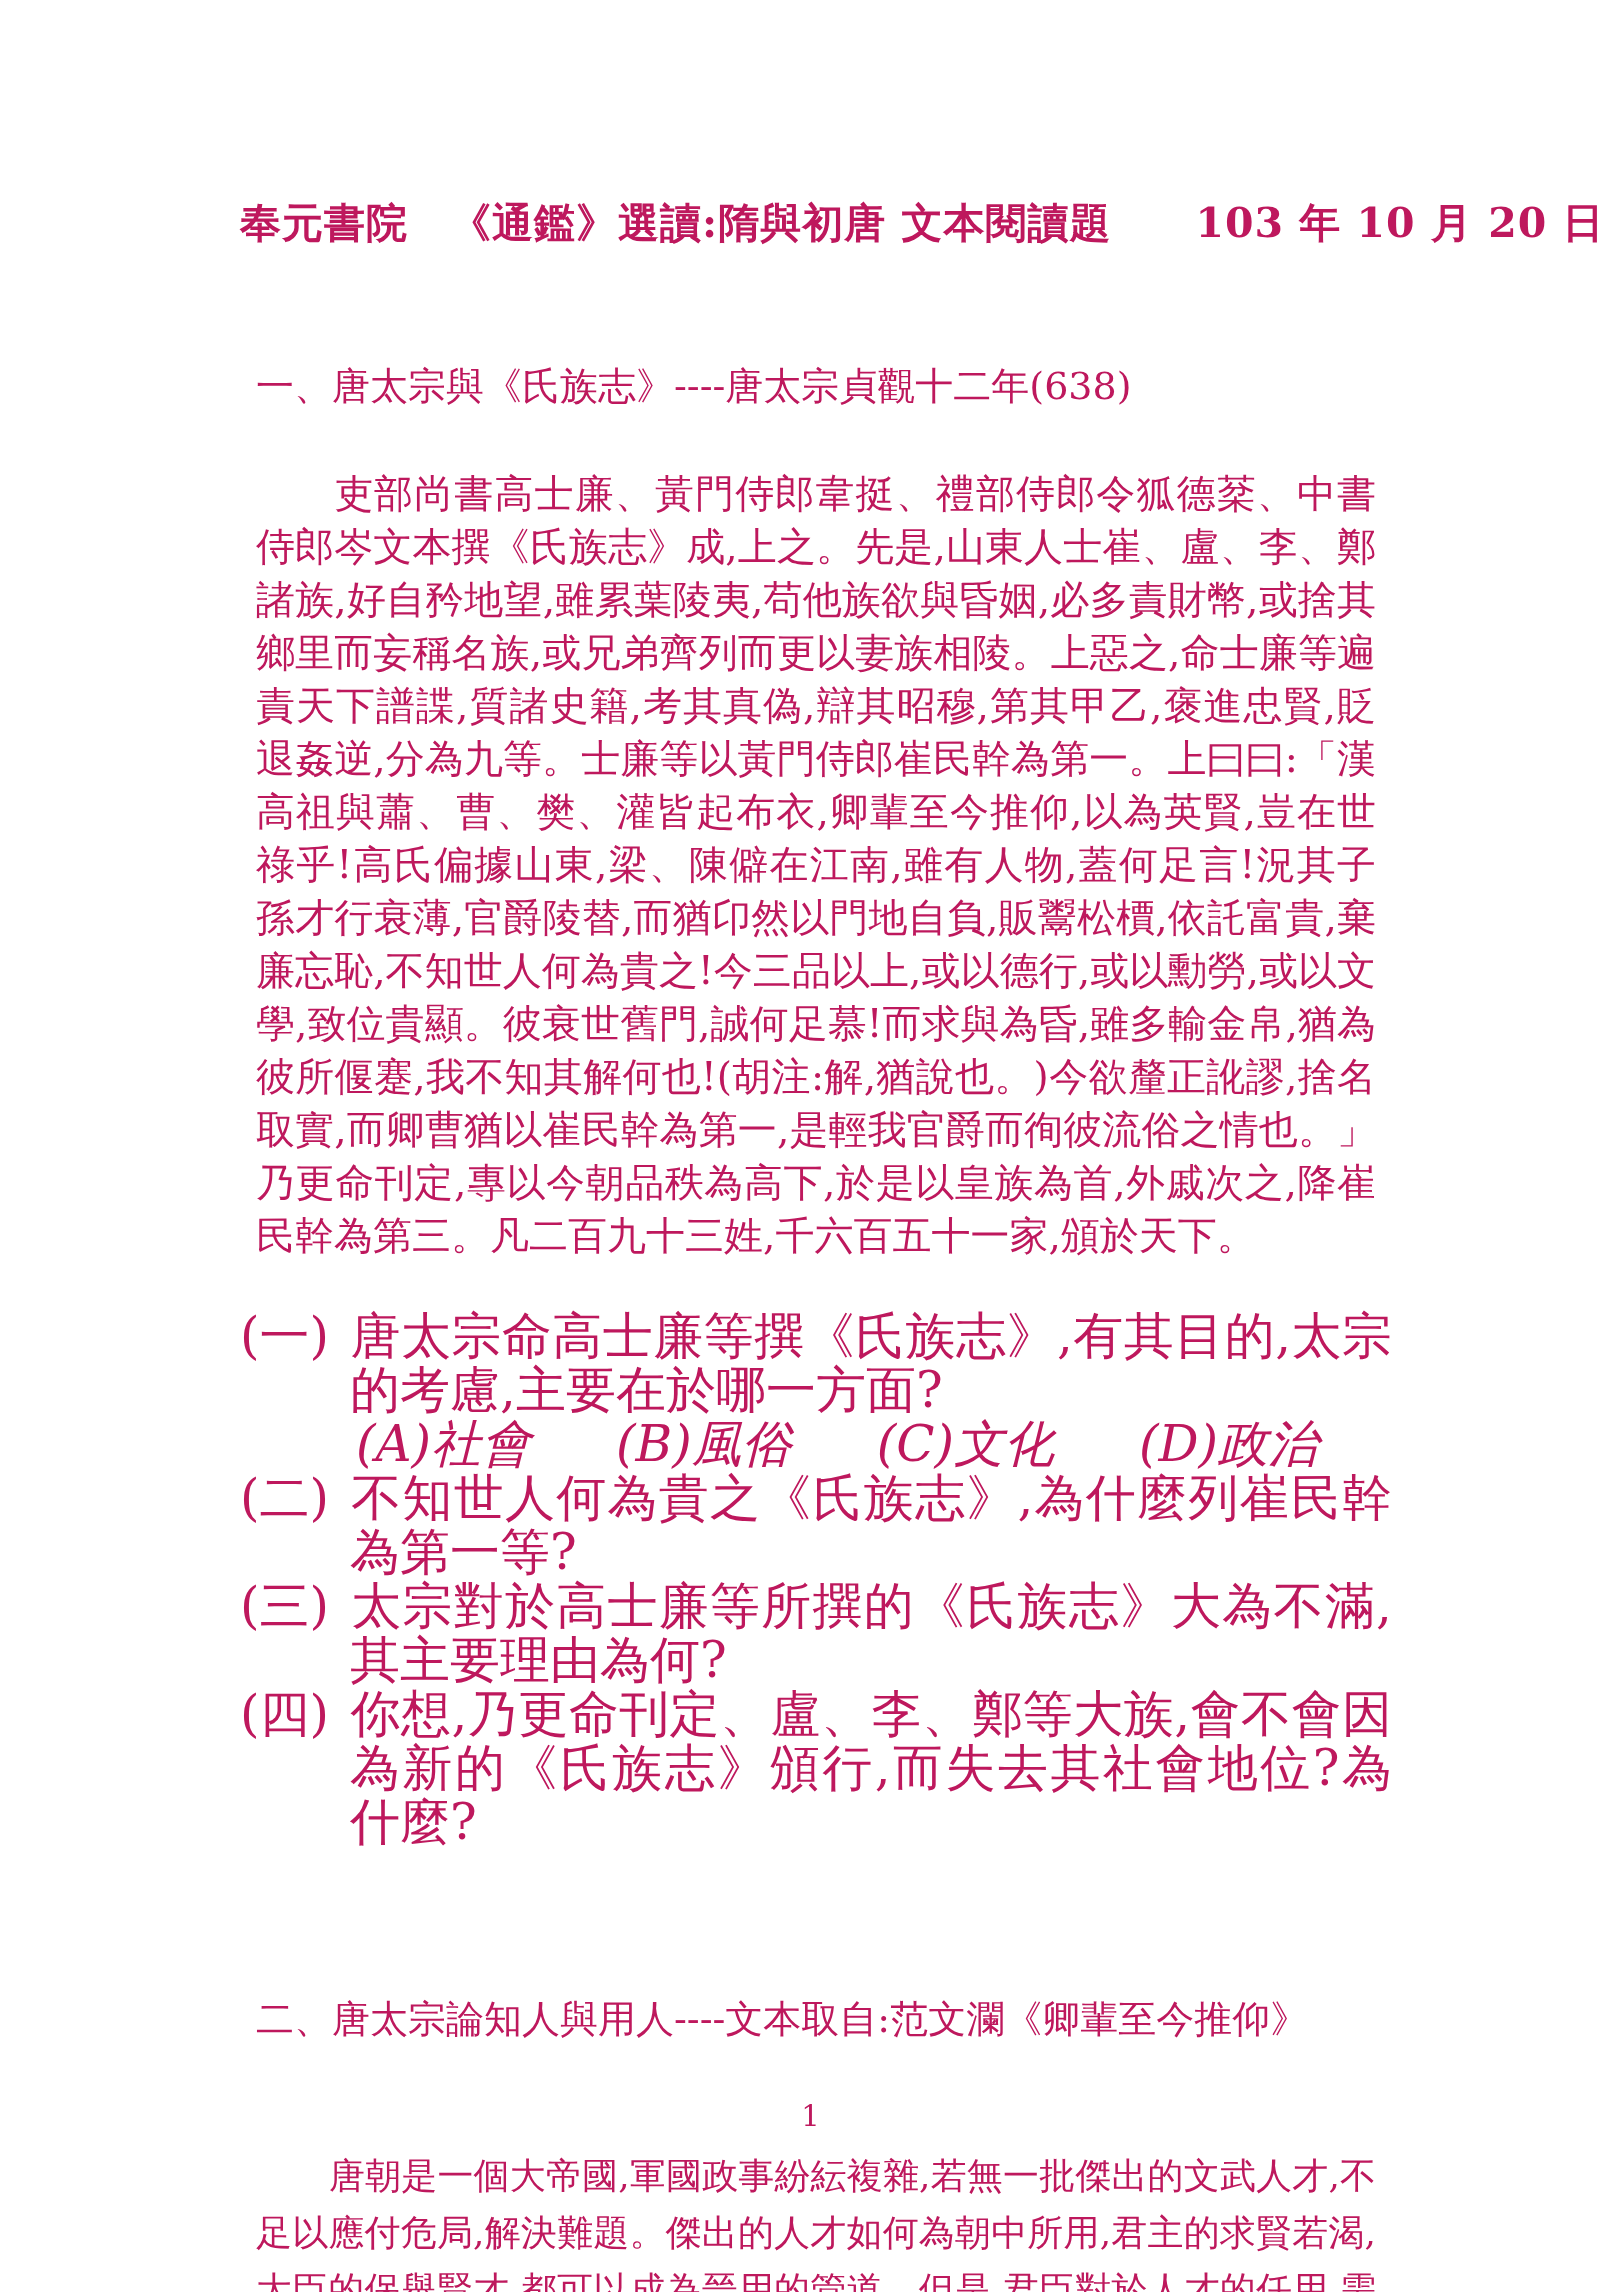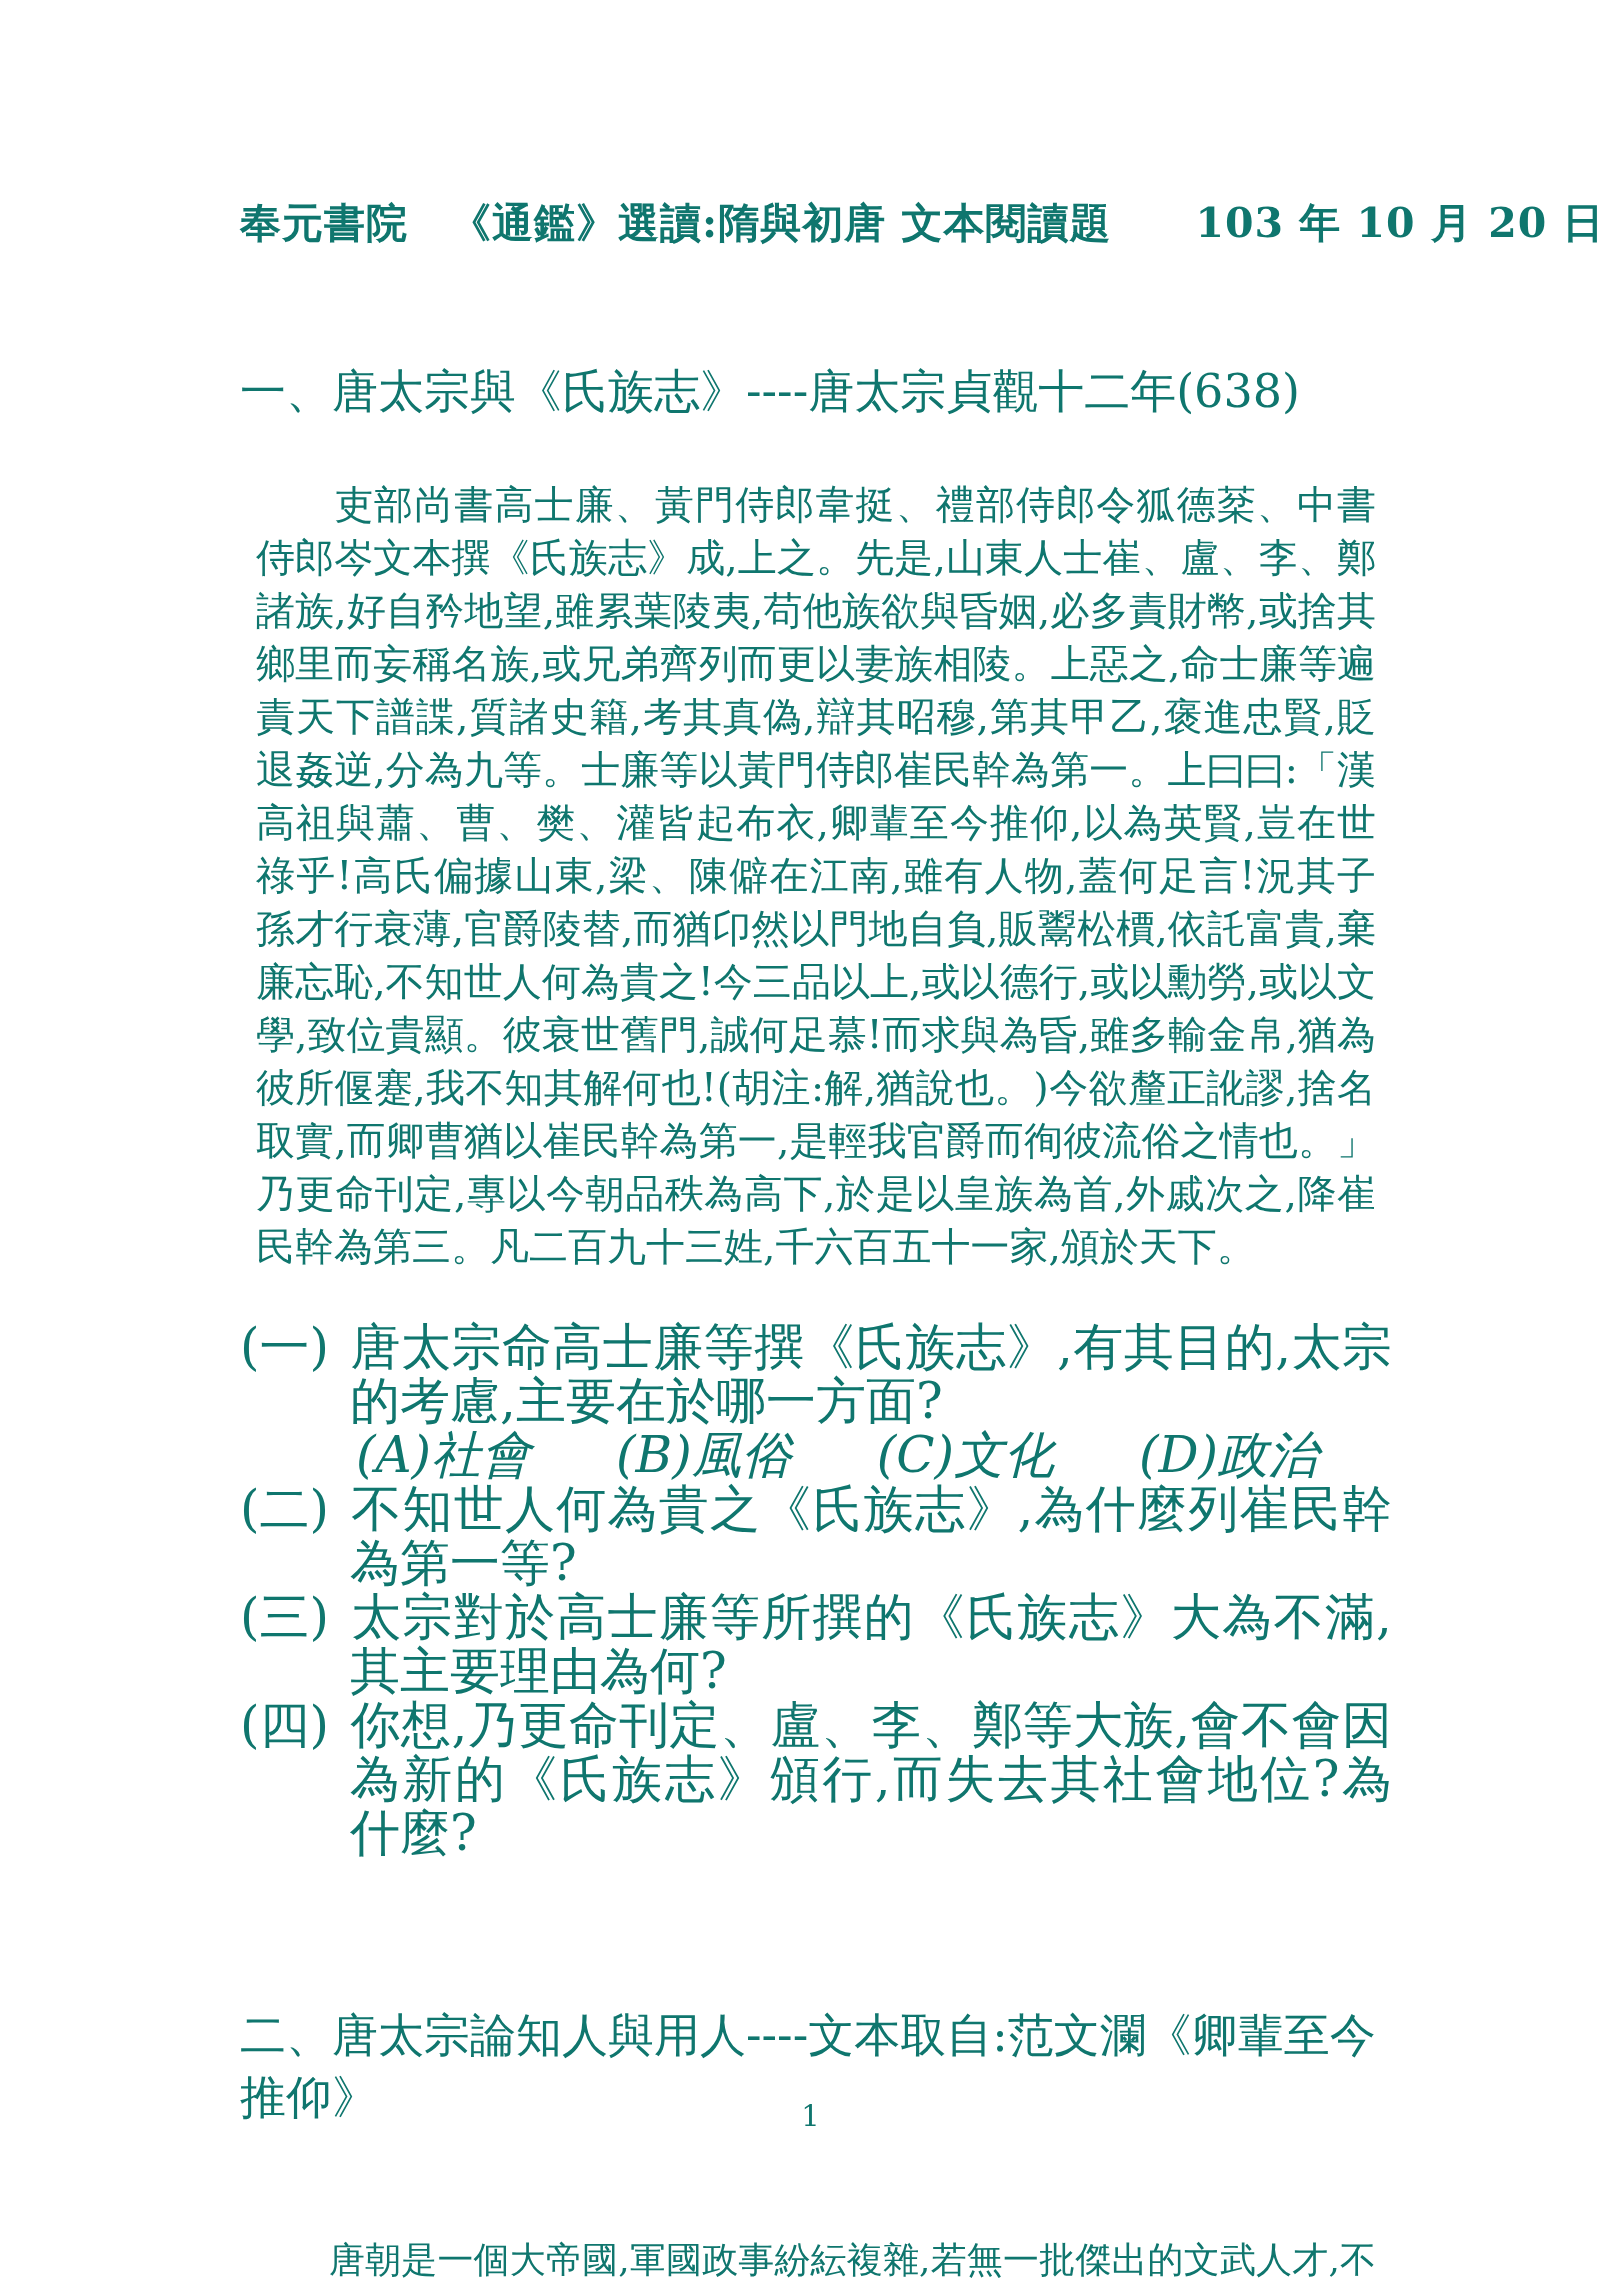--- a/index.html
+++ b/index.html
@@ -6,37 +6,37 @@
     margin: 0;
     padding: 0;
     background: #ffffff;
   }
   .page {
     position: relative;
     width: 1621px;
     height: 2293px;
     margin: 0 auto;
     background: #ffffff;
-    color: #0f766e;
+    color: #be185d;
     font-family: "DejaVu Serif", "Liberation Serif", serif;
     box-sizing: border-box;
     padding: 196px 229px 0 240px;
     overflow: hidden;
   }
   .doc-title {
     font-size: 41px;
     font-weight: bold;
     text-align: center;
     letter-spacing: 1px;
     white-space: nowrap;
   }
   .sec-heading {
-    font-size: 46px;
+    font-size: 38px;
     font-weight: normal;
-    margin: 0;
+    margin: 16px;
   }
   #sec1-heading { margin-top: 110px; }
   #sec2-heading { margin-top: 145px; }
   .body-para {
     font-size: 39px;
     line-height: 53px;
     text-align: justify;
     margin: 16px;
   }
   #para1 {

